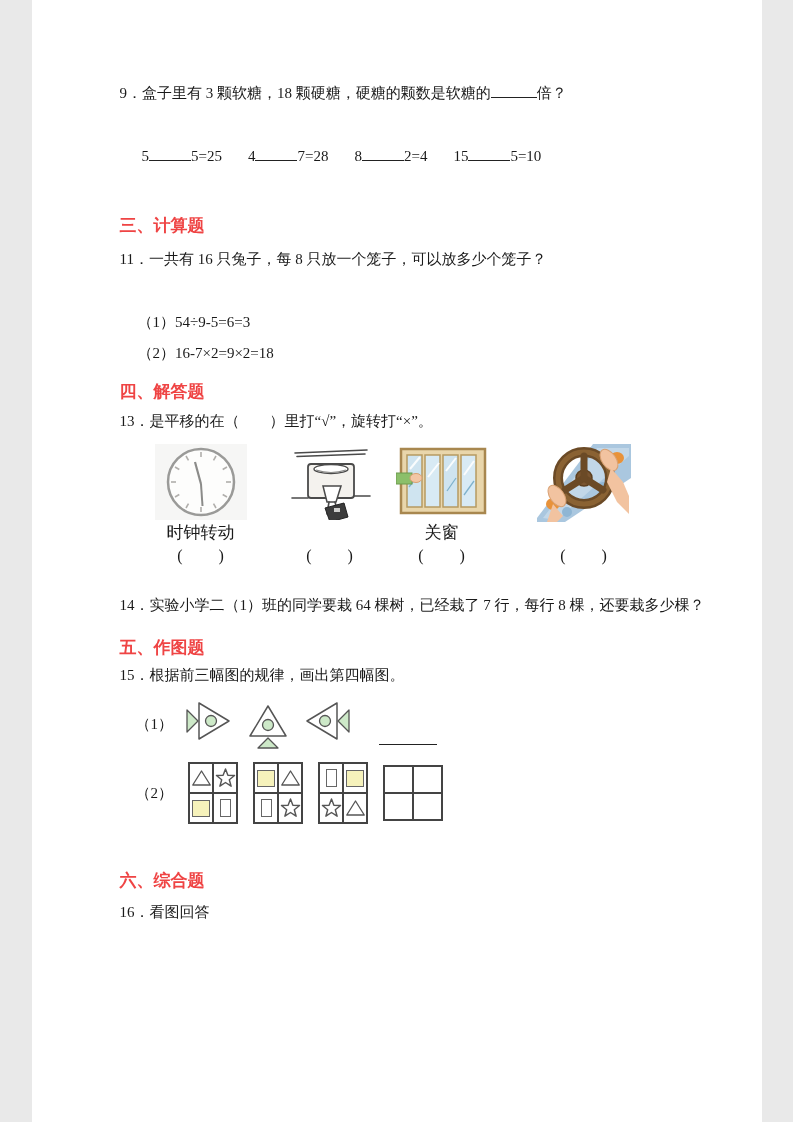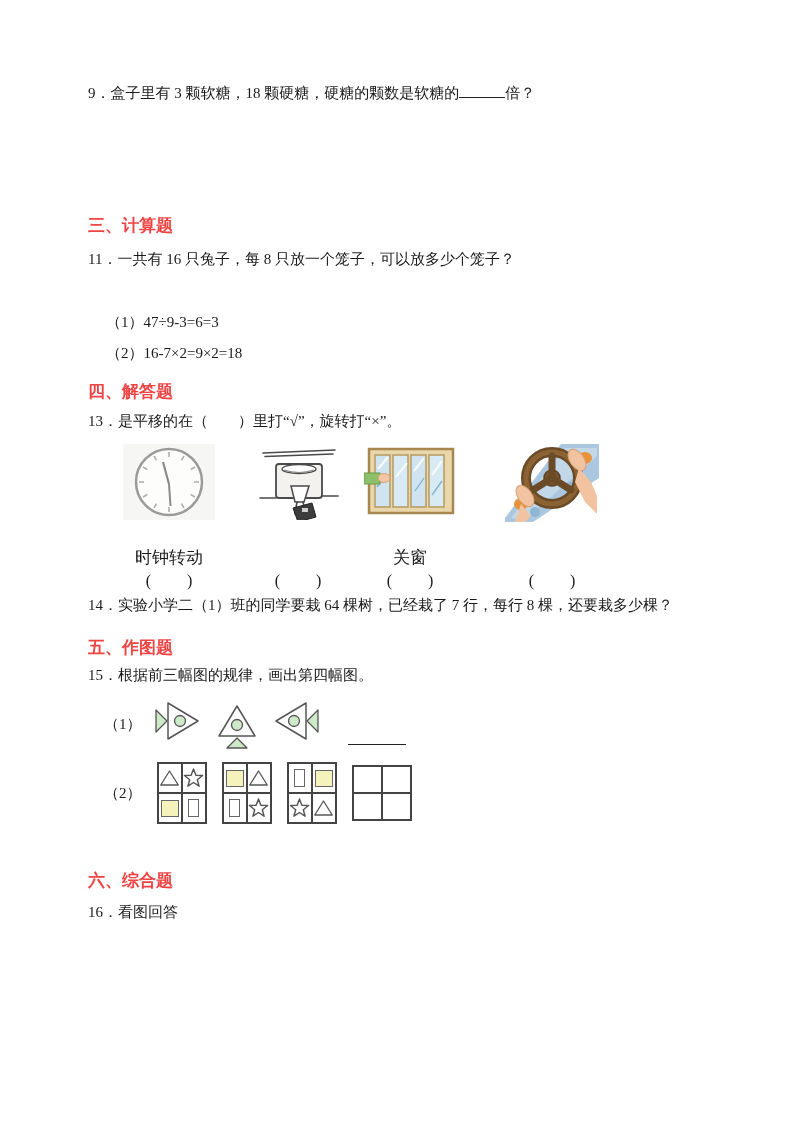--- a/index.html
+++ b/index.html
@@ -1,18 +1,18 @@
 <!DOCTYPE html>
 <html><head>
 <meta charset="utf-8">
 <style>
   html,body{margin:0;padding:0;background:#e9e9e9;}
   #page{
     position:relative;
-    width:793px;height:1122px;
+    width:730px;height:1122px;
     background:#ffffff;
     font-family:"Liberation Serif", serif;
     color:#1a1a1a;
     overflow:hidden;
     margin:0 auto;
   }
   .abs{position:absolute;}
   .q{font-size:15px;line-height:1.25;white-space:pre;margin:0;}
   .sec-title{
     font-family:"Liberation Sans", sans-serif;
@@ -21,21 +21,21 @@
   .blank{
     display:inline-block;width:46px;height:13px;
     border-bottom:1.5px solid #222;vertical-align:baseline;
   }
   .blank.small{width:42px;}
   .eq-row{display:flex;gap:26px;font-size:15px;}
   .eq span{white-space:pre;}
   
   .fig-col{position:absolute;top:444px;display:flex;flex-direction:column;align-items:center;}
   .fig-img{height:76px;display:flex;align-items:center;justify-content:center;}
-  .fig-label{height:26px;font-size:17px;line-height:26px;white-space:pre;margin-top:25px;}
+  .fig-label{height:26px;font-size:17px;line-height:26px;white-space:pre;}
   .brk{display:flex;justify-content:center;gap:36px;font-size:16px;height:20px;line-height:20px;width:100%;}
   
   #fish-row{position:absolute;left:104px;top:696px;height:56px;display:flex;align-items:center;gap:13px;font-size:15px;}
   #fish-row .item-label{white-space:pre;}
   .fish{width:46px;height:52px;}
   #fish-blank{display:inline-block;width:58px;height:40px;border-bottom:1.8px solid #222;margin-left:16px;}
   #grid-row{position:absolute;left:104px;top:762px;display:flex;align-items:center;gap:15px;font-size:15px;}
   #grid-row .item-label{white-space:pre;}
   .grid{display:grid;grid-template-columns:24px 24px;grid-template-rows:30px 30px;border:1.5px solid #444;}
   .grid .cell{border:0.8px solid #444;display:flex;align-items:center;justify-content:center;}
@@ -48,24 +48,30 @@
   .sketch{stroke:#4a4a4a;fill:none;stroke-width:1.6;stroke-linecap:round;}
 </style>
 </head>
 <body>
 
 <div id="page">
 
   <p class="q abs" style="left:88px;top:84px;"><span>9．盒子里有 3 颗软糖，18 颗硬糖，硬糖的颗数是软糖的</span><span class="blank"></span><span>倍？</span></p>
 
 
+  <div class="eq-row abs" style="left:110px;top:147px;" id="eqrow1">
+      <span class="eq"><span>5</span><span class="blank small"></span><span>5=25</span></span>
+      <span class="eq"><span>4</span><span class="blank small"></span><span>7=28</span></span>
+      <span class="eq"><span>8</span><span class="blank small"></span><span>2=4</span></span>
+      <span class="eq"><span>15</span><span class="blank small"></span><span>5=10</span></span>
+    </div>
 
   <h2 class="sec-title abs" style="left:88px;top:214px;">三、计算题</h2>
   <p class="q abs" style="left:88px;top:250px;">11．一共有 16 只兔子，每 8 只放一个笼子，可以放多少个笼子？</p>
-  <p class="q abs" style="left:106px;top:313px;">（1）47÷9-3=6=3</p>
+  <p class="q abs" style="left:106px;top:313px;">（1）54÷9-5=6=3</p>
   <p class="q abs" style="left:106px;top:344px;">（2）16-7×2=9×2=18</p>
 
   <h2 class="sec-title abs" style="left:88px;top:380px;">四、解答题</h2>
   <p class="q abs" style="left:88px;top:412px;">13．是平移的在（        ）里打“√”，旋转打“×”。</p>
 
   <div class="fig-col" style="left:118px;width:102px;">
     <div class="fig-img">
       <svg width="92" height="76" viewBox="0 0 92 76">
         <rect x="0" y="0" width="92" height="76" fill="#f6f6f5"></rect>
         <circle cx="46" cy="38" r="33" fill="#fdfdfc" stroke="#9a9a98" stroke-width="2.5"></circle>

